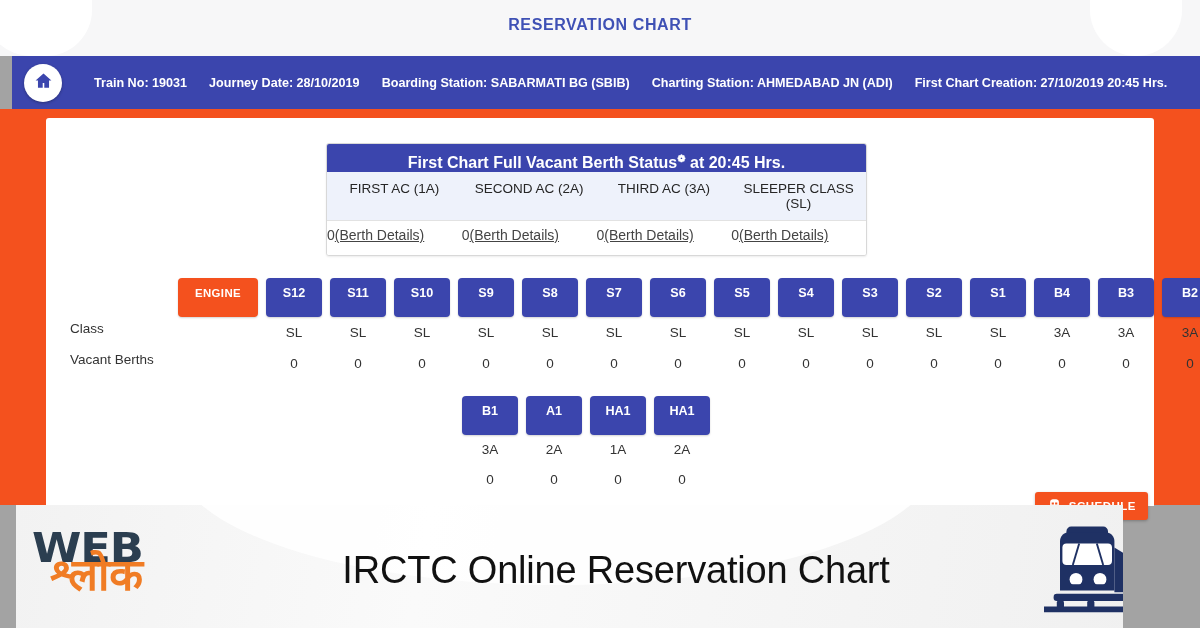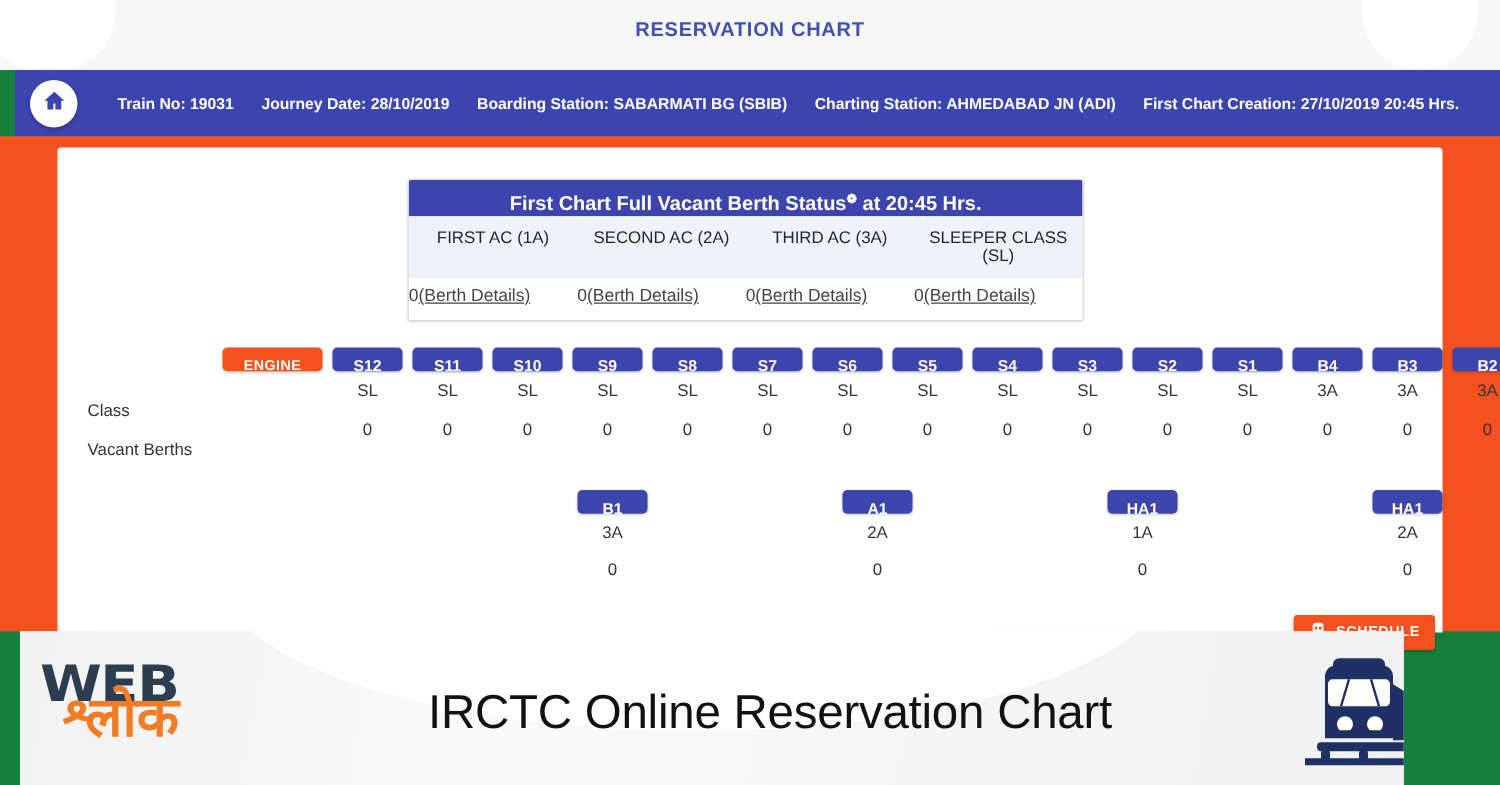--- a/index.html
+++ b/index.html
@@ -9,21 +9,21 @@
     overflow: hidden;
     font-family: "Liberation Sans", sans-serif;
     background: #ffffff;
   }
 
   
   .page {
     position: relative;
     width: 1200px;
     height: 628px;
-    background: #15803d;
+    background: #a3a3a3;
     overflow: hidden;
   }
 
   
   .top-strip {
     position: absolute;
     left: 0; top: 0;
     width: 1200px; height: 56px;
     background: #f7f7f8;
     overflow: hidden;
@@ -172,21 +172,21 @@
     font-size: 13.5px;
     color: #333333;
     white-space: nowrap;
   }
   .coach-col {
     width: 56px;
     flex: 0 0 56px;
     text-align: center;
   }
   .coach-chip {
-    height: 19px;
+    height: 39px;
     line-height: 31px;
     border-radius: 4px;
     background: #3b45ad;
     color: #ffffff;
     font-size: 12.6px;
     font-weight: bold;
     cursor: pointer;
     box-shadow: 0 1px 2px rgba(0,0,0,.18);
   }
   .coach-chip.engine {
@@ -200,21 +200,20 @@
     height: 31px;
     line-height: 31px;
     font-size: 13.5px;
     color: #333333;
   }
   .coach-row-2 {
     display: flex;
     gap: 8px;
     margin-top: 17px;
     padding-left: 416px;
-    justify-content: space-between;
   }
   .coach-row-2 .coach-col { width: 56px; flex: 0 0 56px; }
   .coach-row-2 .coach-val { height: 30px; line-height: 30px; }
 
   
   .schedule-btn {
     position: absolute;
     right: 6px; top: 374px;
     height: 28px;
     background: #f4511e;

